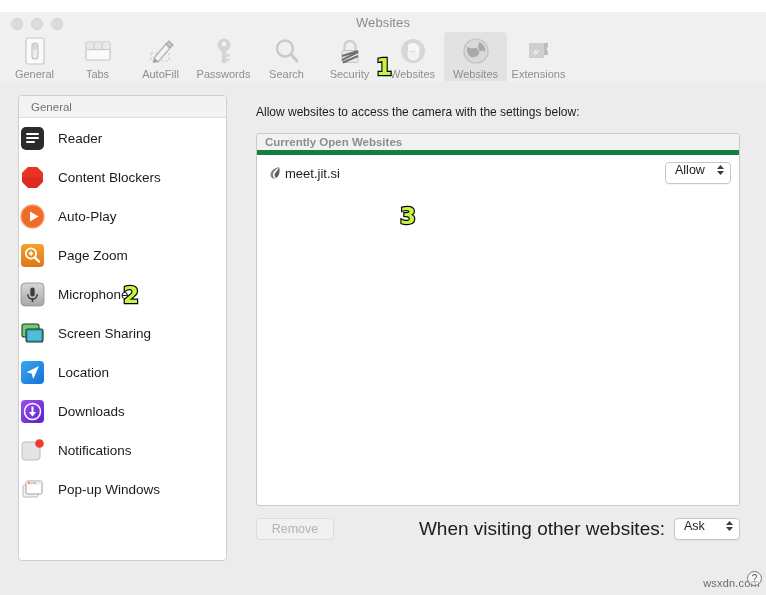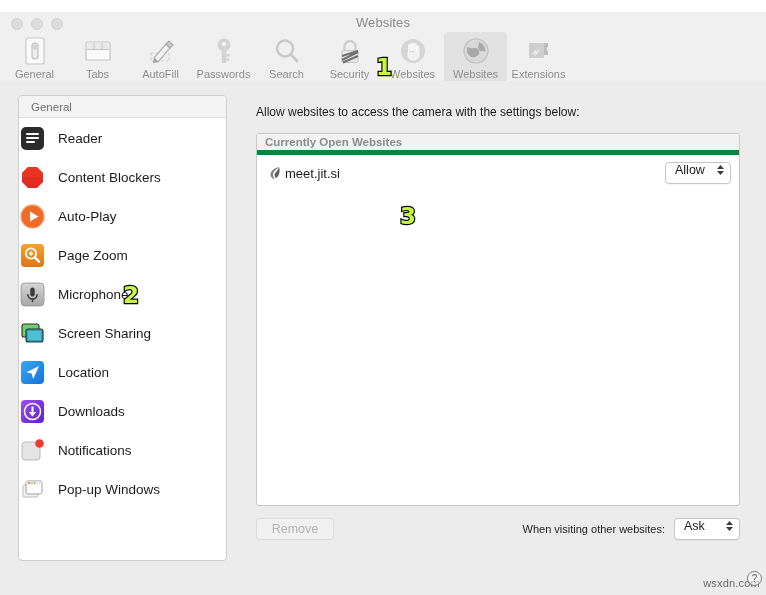--- a/index.html
+++ b/index.html
@@ -240,21 +240,21 @@
     align-items: center;
     justify-content: center;
   }
   .bb-right {
     margin-left: auto;
     display: flex;
     align-items: center;
     gap: 9px;
   }
   .bb-label {
-    font-size: 11px;
+    font-size: 19px;
     color: #1c1c1c;
     white-space: nowrap;
   }
 
   
   .marker {
     position: absolute;
     font-family: "DejaVu Sans", sans-serif;
     font-weight: bold;
     font-size: 23px;

